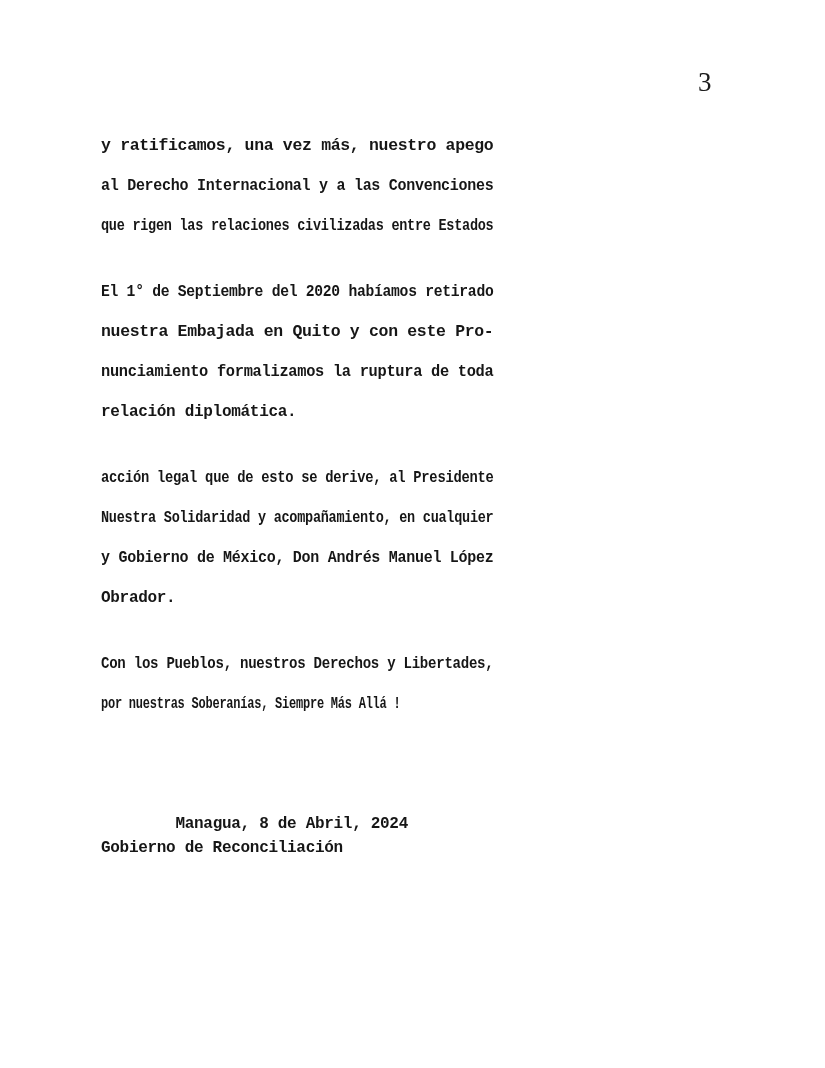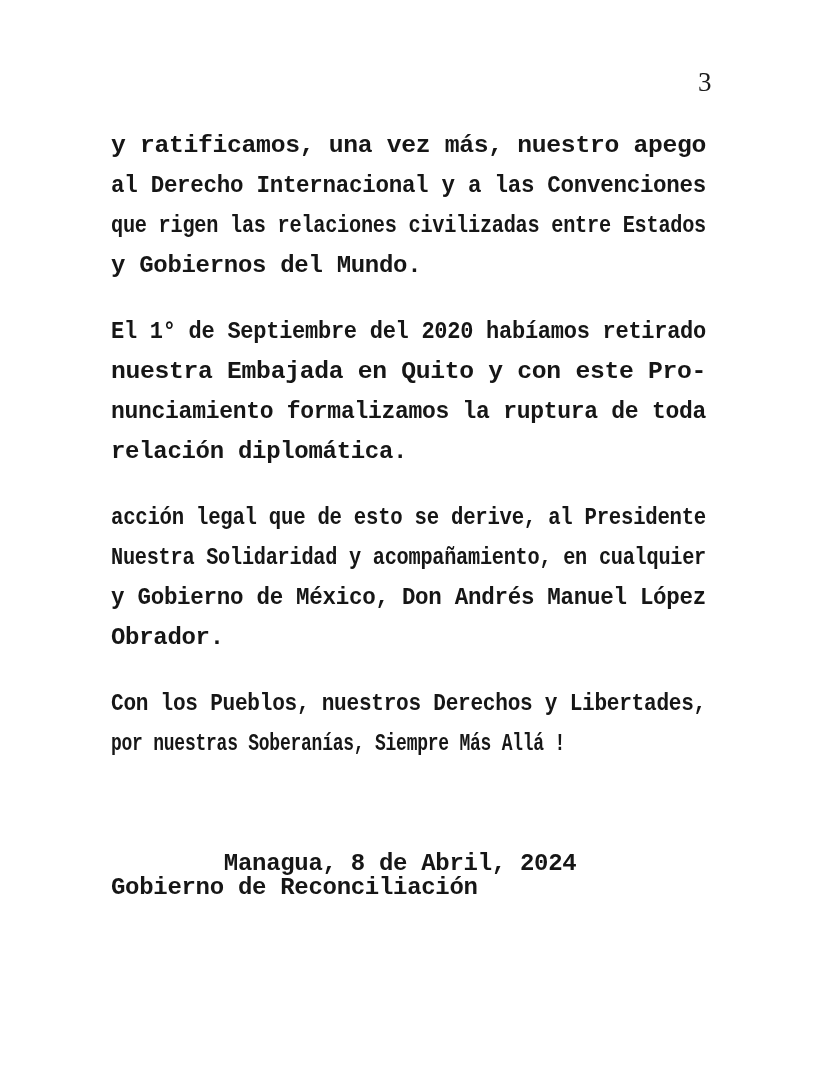--- a/index.html
+++ b/index.html
@@ -22,26 +22,26 @@
     top: 68px;
     left: 698px;
     font-family: "Liberation Serif", "DejaVu Serif", serif;
     font-size: 27px;
     font-weight: 400;
     color: #1c1c1c;
     line-height: 28px;
   }
   .content {
     position: absolute;
-    left: 111px;
+    left: 101px;
     top: 126px;
     width: 595px;
     color: #161616;
     font-weight: 700;
-    font-size: 24px;
+    font-size: 16px;
     letter-spacing: -0.3px;
   }
   .paragraph { margin-bottom: 26px; }
   .paragraph:last-child { margin-bottom: 0; }
   .line {
     height: 40px;
     line-height: 40px;
     white-space: pre;
     overflow: visible;
   }
@@ -64,21 +64,20 @@
 
   <div class="page-number">3</div>
 
   <div class="content" style="color: rgb(22, 22, 22);">
 
     <div>
         <div class="paragraph">
           <div class="line"><span style="transform: scaleX(1.02905);">y ratificamos, una vez más, nuestro apego</span></div>
           <div class="line"><span style="transform: scaleX(0.937585);">al Derecho Internacional y a las Convenciones</span></div>
           <div class="line"><span style="transform: scaleX(0.843822);">que rigen las relaciones civilizadas entre Estados</span></div>
-          <div class="line"><span>y Gobiernos del Mundo.</span></div>
         </div>
         <div class="paragraph">
           <div class="line"><span style="transform: scaleX(0.917193);">El 1° de Septiembre del 2020 habíamos retirado</span></div>
           <div class="line"><span style="transform: scaleX(1.02905);">nuestra Embajada en Quito y con este Pro-</span></div>
           <div class="line"><span style="transform: scaleX(0.95888);">nunciamiento formalizamos la ruptura de toda</span></div>
           <div class="line"><span>relación diplomática.</span></div>
         </div>
         <div class="paragraph">
           <div class="line"><span style="transform: scaleX(0.861051);">acción legal que de esto se derive, al Presidente</span></div>
           <div class="line"><span style="transform: scaleX(0.843822);">Nuestra Solidaridad y acompañamiento, en cualquier</span></div>

